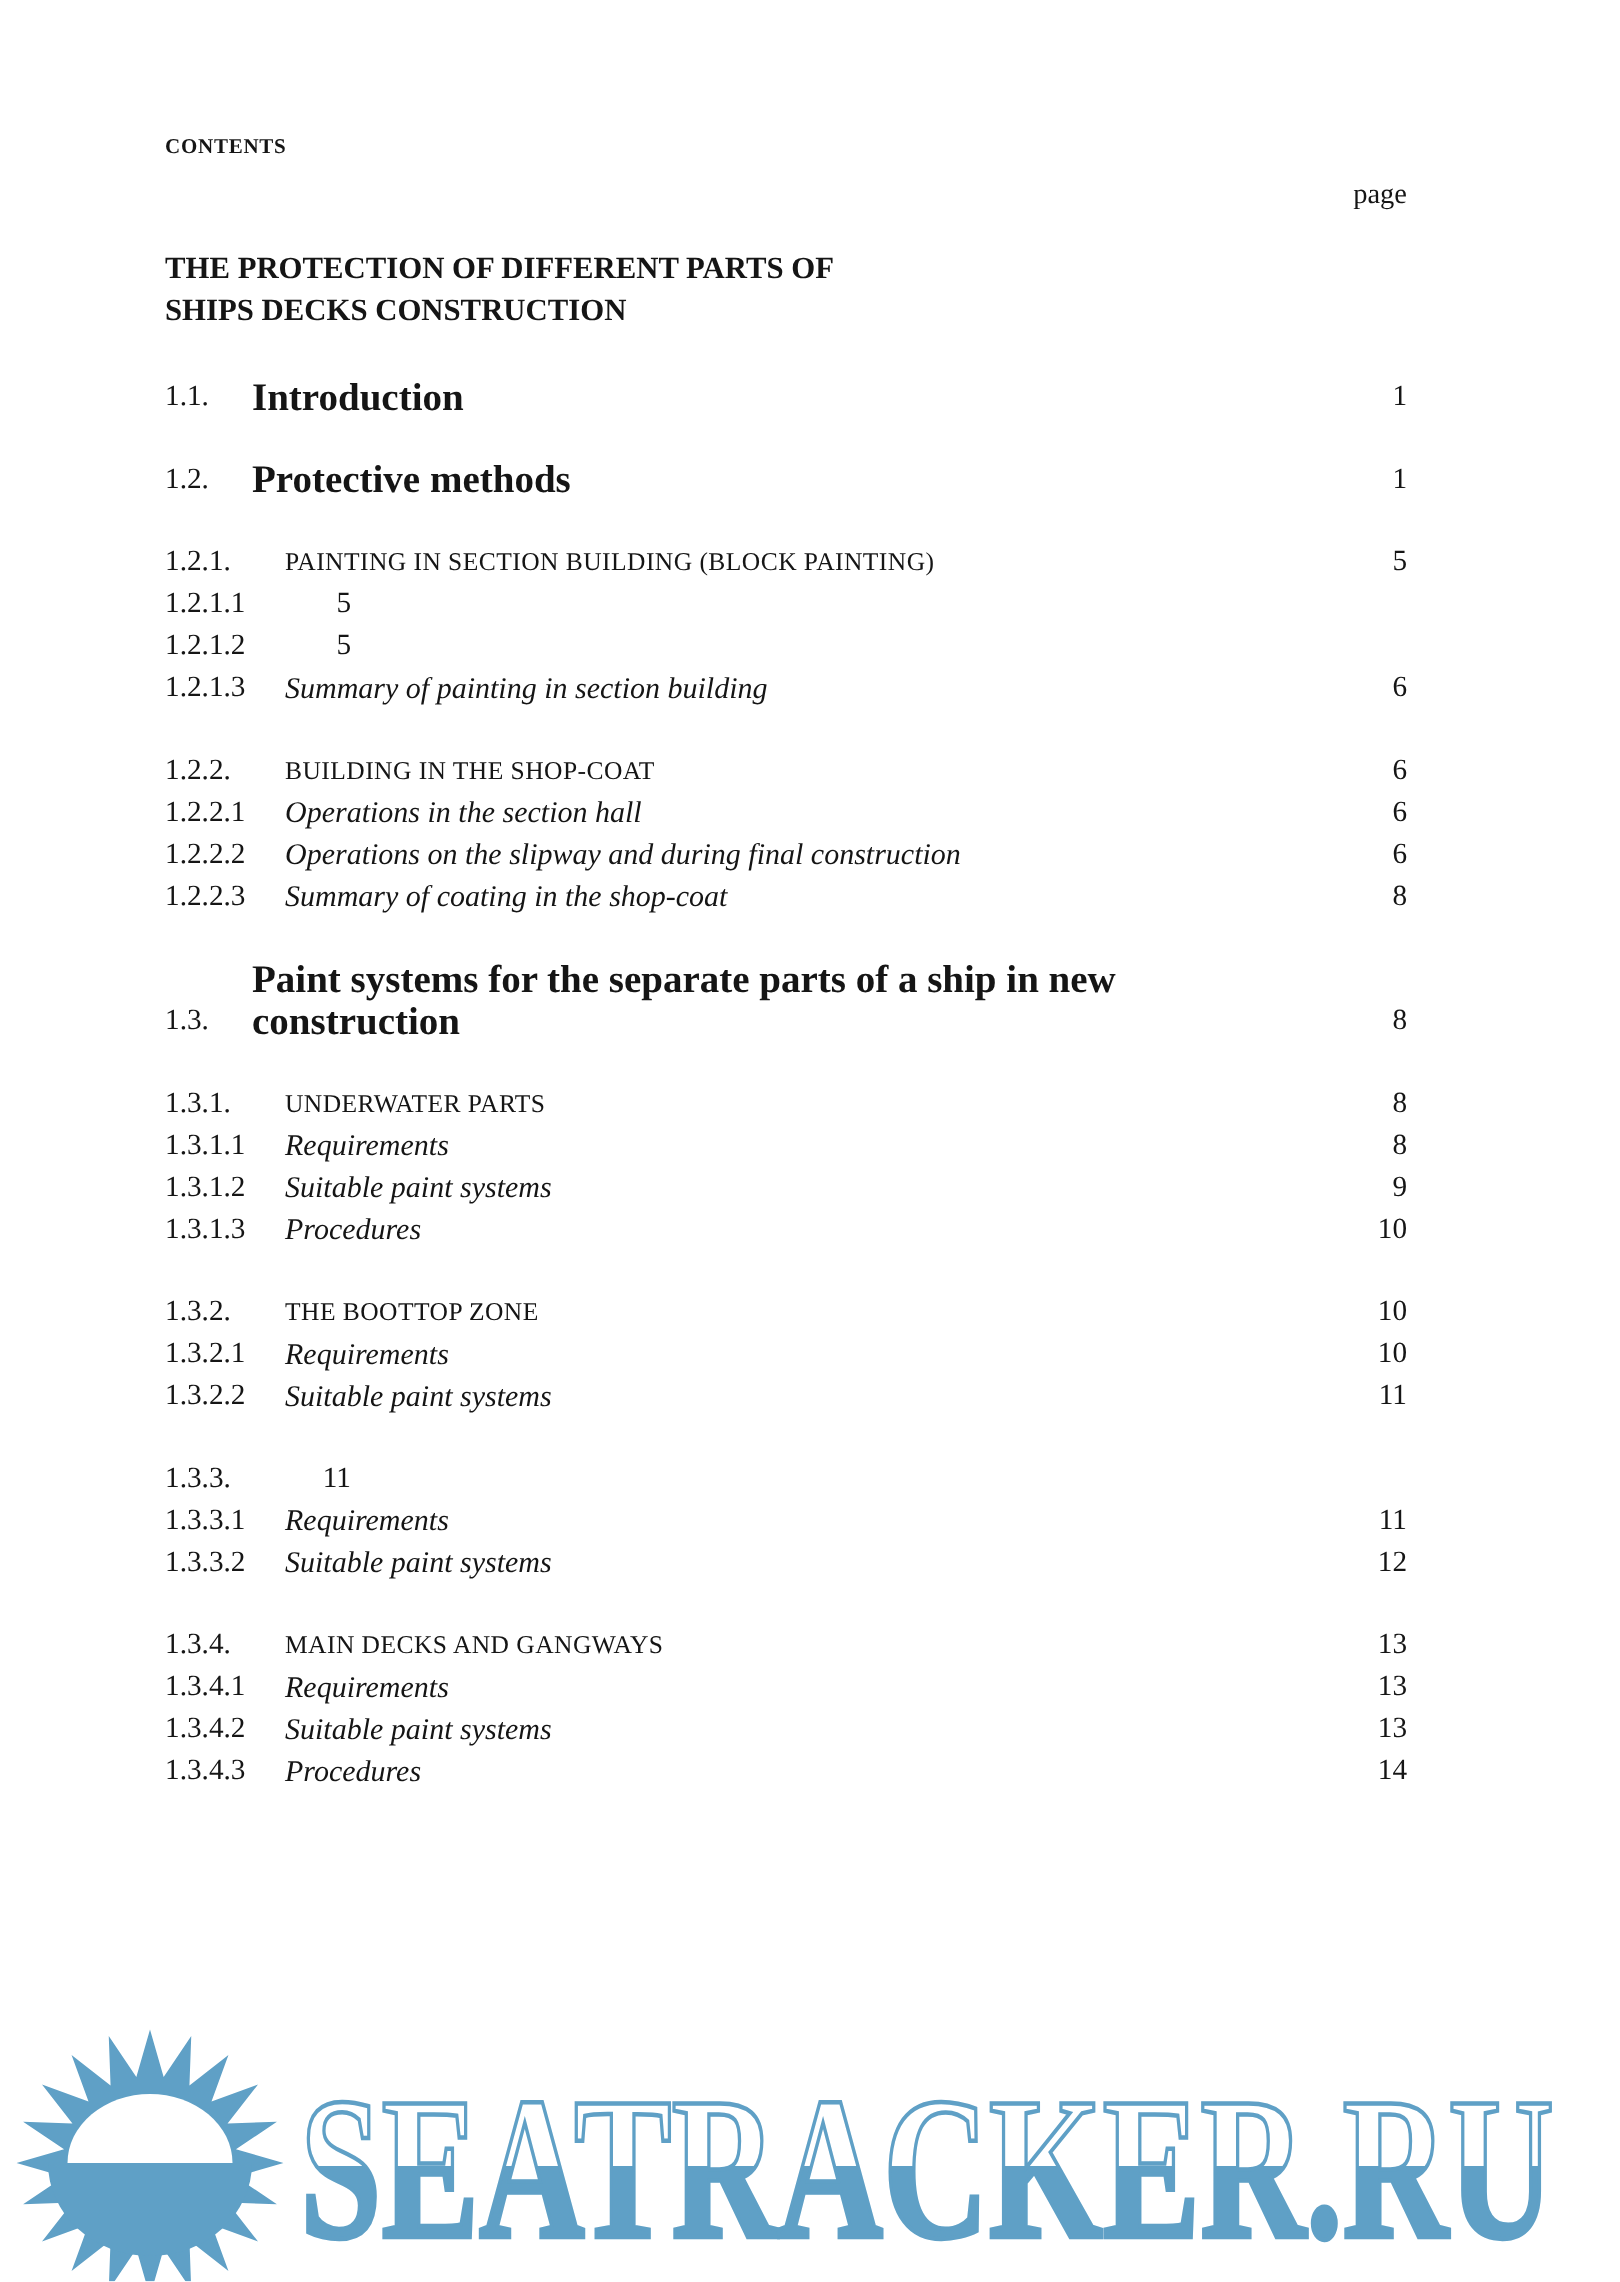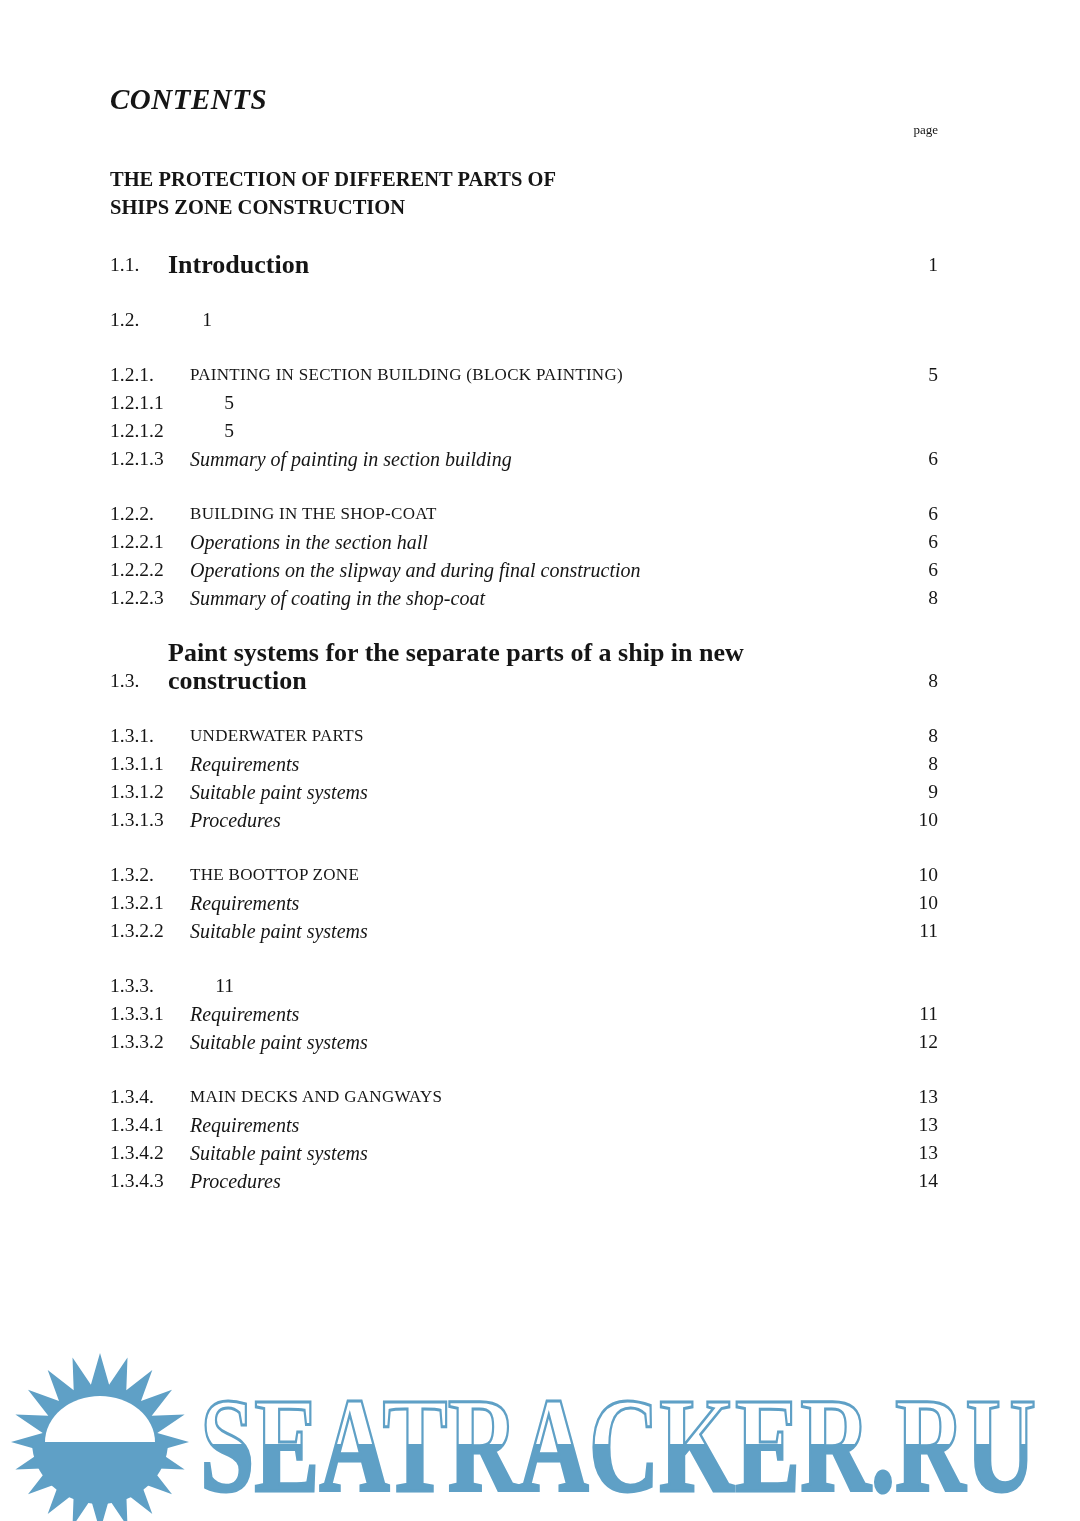--- a/index.html
+++ b/index.html
@@ -12,29 +12,28 @@
     font-family: "Liberation Serif", serif;
     color: #151515;
   }
   .content {
     position: absolute;
     left: 110px;
     top: 86px;
     width: 828px;
   }
   .contents-heading {
-    font-size: 29px;
+    font-size: 14px;
     font-weight: bold;
     letter-spacing: 0.5px;
     line-height: 26px;
-    font-style: italic;
   }
   .page-label {
     text-align: right;
-    font-size: 13px;
+    font-size: 19px;
     line-height: 24px;
     margin-top: 6px;
   }
   .chapter {
     display: flex;
     margin-top: 23px;
     font-weight: bold;
     font-size: 20.5px;
     line-height: 28px;
   }
@@ -78,34 +77,35 @@
 </head>
 <body>
 
 <div class="page">
   <div class="content">
     <div class="contents-heading">CONTENTS</div>
     <div class="page-label">page</div>
     <div class="chapter">
       <div class="ch-title">
         <div>THE PROTECTION OF DIFFERENT PARTS OF</div>
-        <div>SHIPS ZONE CONSTRUCTION</div>
+        <div>SHIPS DECKS CONSTRUCTION</div>
       </div>
     </div>
     <div class="toc" id="toc">
         <div class="group">
           <div class="row bold">
             <span class="num">1.1.</span>
             <span class="title">Introduction</span>
             <span class="pg">1</span>
           </div>
         </div>
         <div class="group">
           <div class="row bold">
             <span class="num">1.2.</span>
+            <span class="title">Protective methods</span>
             <span class="pg">1</span>
           </div>
         </div>
         <div class="group">
           <div class="row caps">
             <span class="num">1.2.1.</span>
             <span class="title">PAINTING IN SECTION BUILDING (BLOCK PAINTING)</span>
             <span class="pg">5</span>
           </div>
           <div class="row italic">

